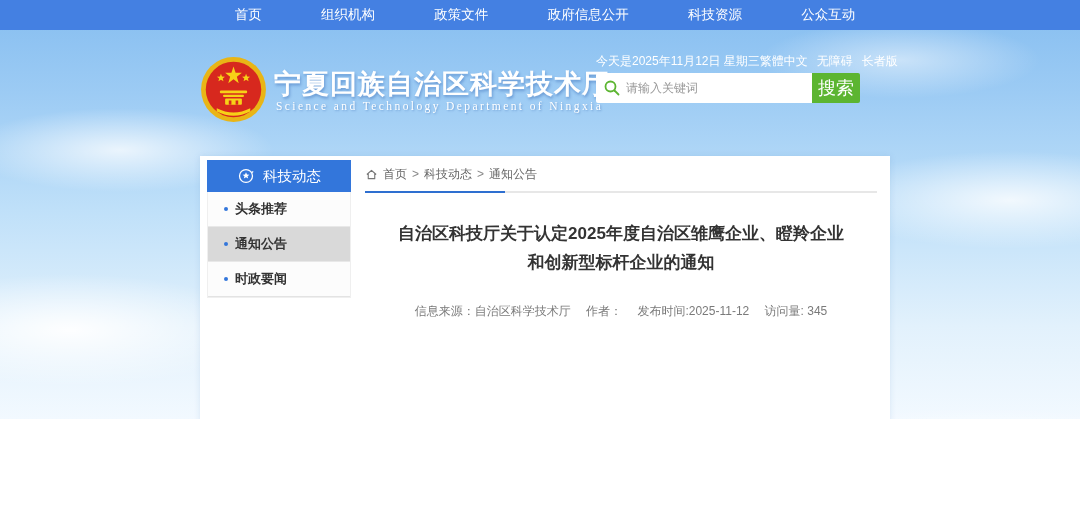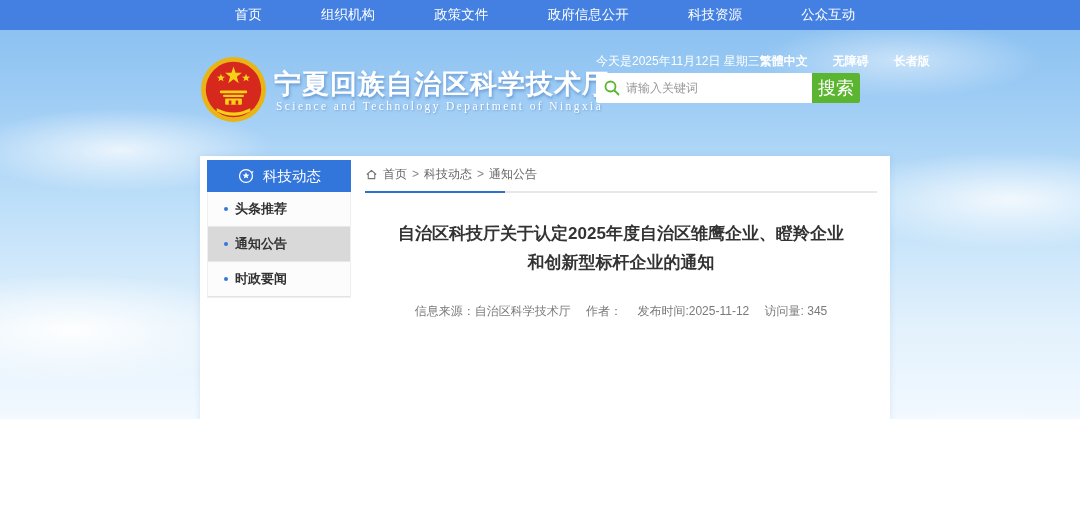--- a/index.html
+++ b/index.html
@@ -28,21 +28,21 @@
 
   
   .header{ position:absolute; left:0; top:30px; width:1080px; height:110px; }
   .emblem{ position:absolute; left:200px; top:26px; width:67px; height:67px; }
   .site-title{ position:absolute; left:274px; top:36px; color:#fff; font-size:27px; font-weight:bold;
     letter-spacing:1px; text-shadow:1px 2px 3px rgba(40,90,170,.45); white-space:nowrap;}
   .site-sub{ position:absolute; left:276px; top:70px; color:#fff; font-size:11.5px; letter-spacing:2.4px;
     text-shadow:1px 1px 2px rgba(40,90,170,.4); white-space:nowrap;font-family:Liberation Serif, serif;}
   .header-right-row{ position:absolute; left:596px; top:23px; width:276px; display:flex;
     justify-content:space-between; align-items:center; color:#fff; font-size:12px; white-space:nowrap;}
-  .hlinks{ display:flex; gap:25px;font-weight:bold; }
+  .hlinks{ display:flex; gap:9px; }
   .hlinks span{ cursor:pointer; }
   .searchbar{ position:absolute; left:596px; top:43px; width:264px; height:30px; display:flex; }
   .search-input-wrap{ position:relative; width:216px; height:30px; background:#fff; border-radius:2px 0 0 2px; }
   .search-input-wrap svg{ position:absolute; left:8px; top:7px; }
   .search-input{ position:absolute; left:30px; top:0; width:182px; height:30px; border:none; outline:none;
     font-size:12px; color:#333; background:transparent; font-family:inherit;}
   .search-input::placeholder{ color:#999; }
   .search-btn{ width:48px; height:30px; background:#5cb531; color:#fff; border:none; font-size:18px;
     cursor:pointer; border-radius:0 2px 2px 0; font-family:inherit;}
 

